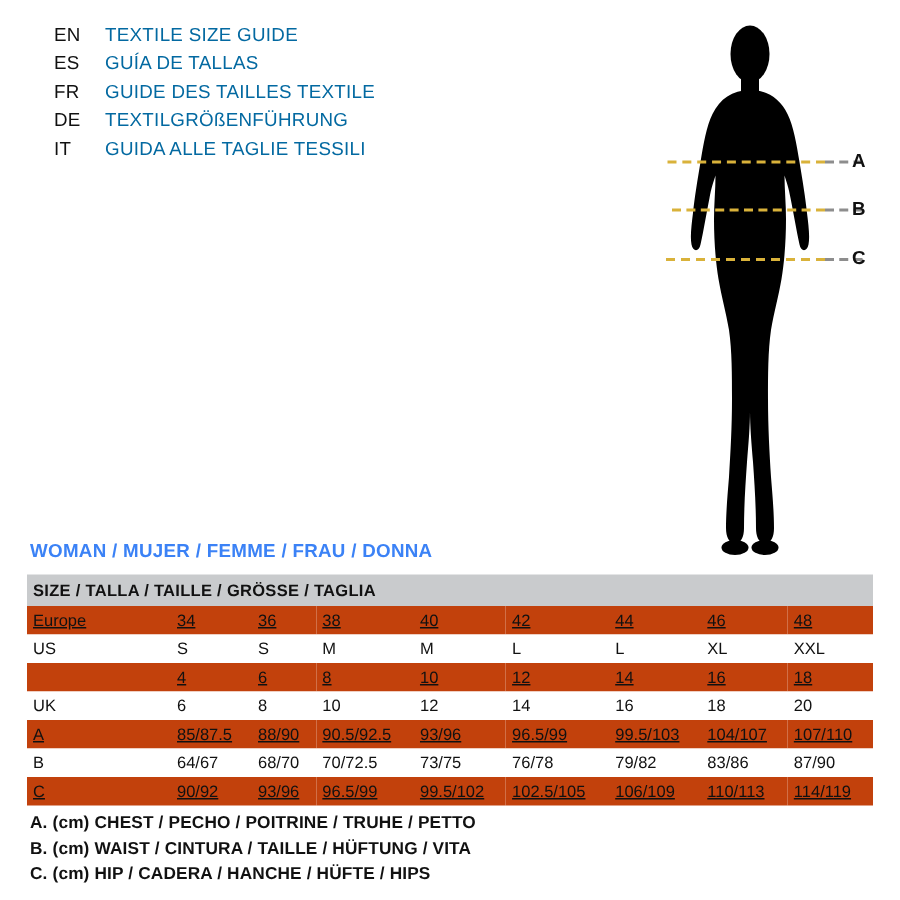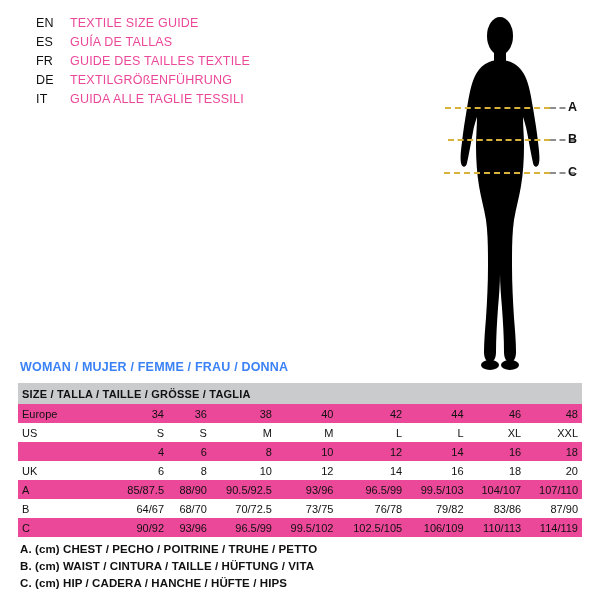--- a/index.html
+++ b/index.html
@@ -36,21 +36,21 @@
   }
   .lang-code {
     width: 34px;
     font-size: 12.5px;
     letter-spacing: 0.2px;
     color: #111;
   }
   .lang-text {
     font-size: 12.5px;
     letter-spacing: 0.2px;
-    color: #ec4899;
+    color: #0369a1;
   }
 
   
   .figure-wrap {
     position: absolute;
     left: 400px;
     top: 8px;
     width: 200px;
     height: 370px;
   }
@@ -105,32 +105,33 @@
   }
   tr.head-row td {
     background: #c9cbcd;
     font-weight: bold;
     font-size: 11px;
     letter-spacing: 0.2px;
     padding-top: 3px;
     padding-bottom: 3px;
   }
   tr.shaded td {
-    background: #ec4899;
+    background: #c2410c;
+    text-decoration: underline;
   }
   tr.plain td {
     background: #ffffff;
   }
   td.label-col {
     text-align: left;
     padding-left: 6px;
     width: 88px;
   }
   td.val {
-    text-align: right;
+    text-align: left;
   }
 
   
   .footnotes {
     position: absolute;
     left: 20px;
     top: 541px;
     width: 560px;
   }
   .footnote {

